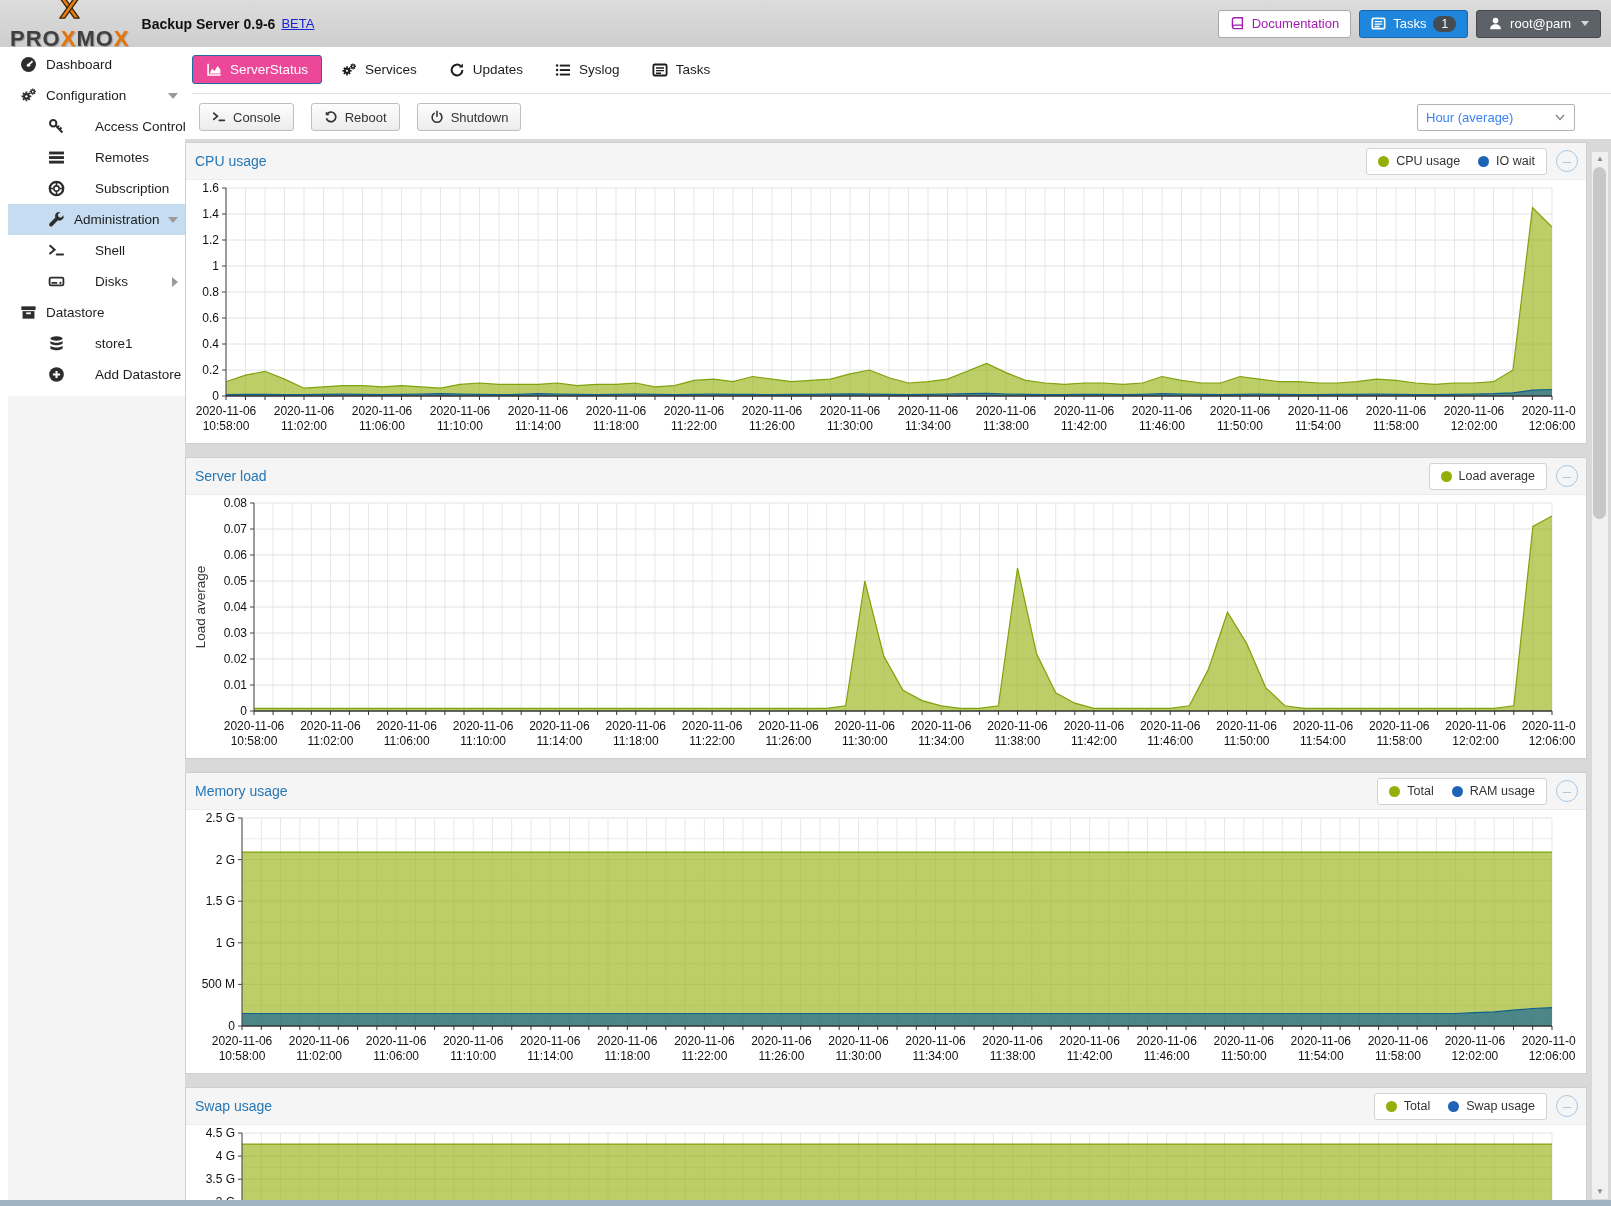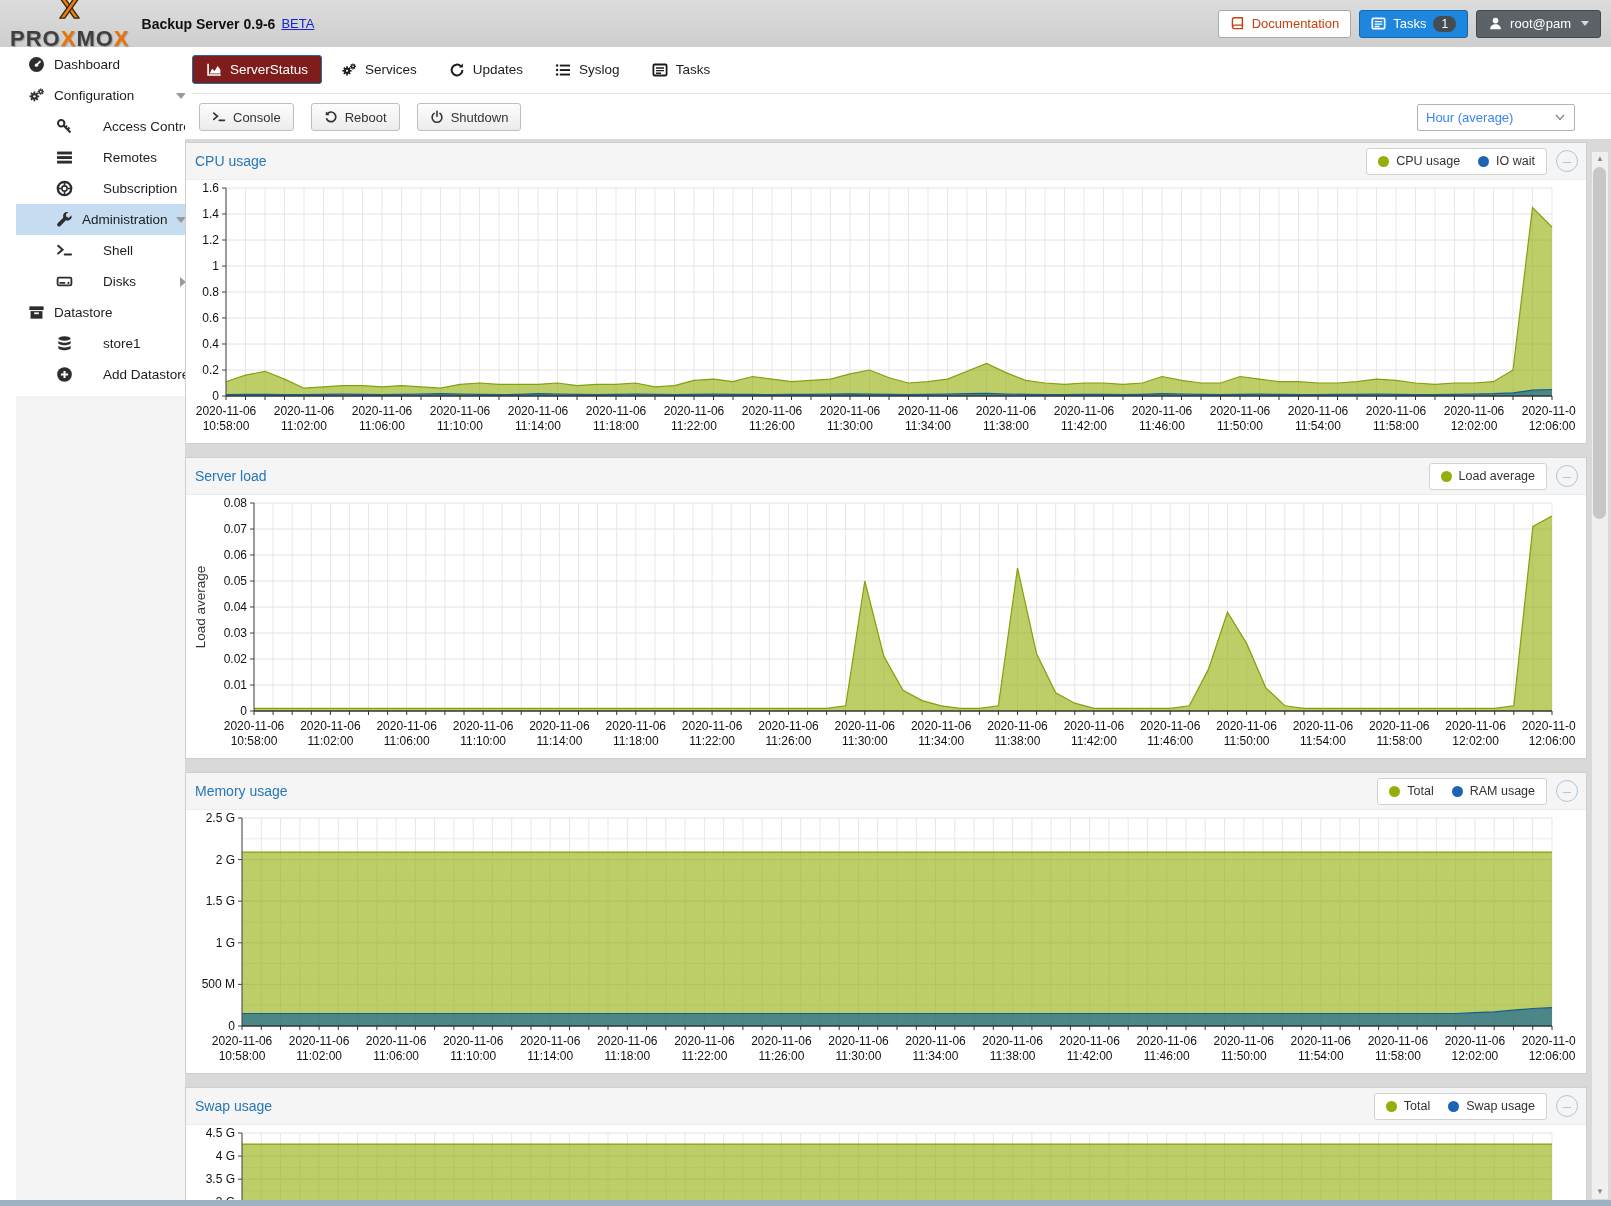--- a/index.html
+++ b/index.html
@@ -12,50 +12,50 @@
   .topbar { position:absolute; left:0; top:0; width:1611px; height:47px;
     background:linear-gradient(#dcdcdc,#cecece); display:flex; align-items:center; padding:0 10px; }
   .logo { display:flex; align-items:center; gap:4px;flex-direction:column; }
   .logo-word { font-size:22px; font-weight:bold; letter-spacing:1px; color:#3f3f41;
     text-shadow:1px 1px 1px rgba(0,0,0,0.25); }
   .logo-word .ox { color:#e87408; }
   .subtitle { margin-left:12px; font-size:14px; color:#111;font-weight:bold; }
   .beta { margin-left:6px; font-size:13px; color:#1724d8; text-decoration:underline; cursor:pointer; }
   .topbar-right { margin-left:auto; display:flex; align-items:center; gap:8px; }
   .tb-btn { display:inline-flex; align-items:center; gap:7px; height:28px; padding:0 11px;
-    border-radius:3px; font-size:13px; cursor:pointer; border:1px solid #a9a9a9; background:#fff; color:#c2410c; }
+    border-radius:3px; font-size:13px; cursor:pointer; border:1px solid #a9a9a9; background:#fff; color:#a21caf; }
   .tb-btn svg { width:15px; height:15px; display:block; }
   .tb-btn.blue { background:#1e86dc; border-color:#14device68ab; border-color:#1468a8; color:#fff; }
   .tb-btn.dark { background:#5d6268; border-color:#44484d; color:#fff; }
   .badge { background:#454c52; color:#fff; border-radius:9px; padding:1px 8px; font-size:12px; }
   .caret { width:0; height:0; border-left:4px solid transparent; border-right:4px solid transparent;
     border-top:5px solid #d7d7d7; margin-left:3px; }
   
-  .sidebar { position:absolute; left:16px; top:47px; width:185px; bottom:0;
+  .sidebar { position:absolute; left:8px; top:47px; width:185px; bottom:0;
     background:#f4f4f4; border-right:1px solid #d4d4d4; }
   .nav-list { background:#fff; padding:2px 0 6px 0; }
   .nav-item { height:31px; display:flex; align-items:center; cursor:pointer; color:#1d1d1d;
     font-size:13.5px; position:relative; padding-left:12px; }
   .nav-item.lvl1 { padding-left:40px;gap:21px; }
   .nav-item.selected { background:#c6dcf1;padding-left:40px; }
   .nav-item .nicon { width:17px; height:17px; margin-right:9px; color:#2d2d2d; flex:0 0 17px; }
   .nav-item .nicon svg { width:17px; height:17px; display:block; }
   .arrow-down { position:absolute; right:14px; width:0; height:0;
     border-left:5px solid transparent; border-right:5px solid transparent; border-top:6px solid #9a9a9a; }
   .arrow-right { position:absolute; right:14px; width:0; height:0;
     border-top:5px solid transparent; border-bottom:5px solid transparent; border-left:6px solid #9a9a9a; }
   
   .main { position:absolute; left:185px; top:47px; right:0; bottom:0; display:flex; flex-direction:column; }
   .main-head { background:#fff; padding:8px 0 0 7px; }
   .page-title { color:#2677b6; font-size:14.5px; margin-bottom:11px; }
   .tabbar { display:flex; gap:6px; align-items:center; padding-bottom:9px; border-bottom:1px solid #e2e2e2; }
   .tab { display:inline-flex; align-items:center; gap:8px; height:29px; padding:0 13px; border-radius:3px;
     font-size:13.5px; color:#1c1c1c; cursor:pointer; }
   .tab svg { width:16px; height:16px; }
-  .tab.active { background:#7f1d1d; border:1px solid #226ba5; color:#fff; }
+  .tab.active { background:#ec4899; border:1px solid #226ba5; color:#fff; }
   .toolbar { display:flex; align-items:center; padding:9px 0 8px 7px; background:#fff;gap:8px; }
   .tool-btn { display:inline-flex; align-items:center; gap:7px; height:28px; padding:0 12px; margin-right:9px;
     background:linear-gradient(#fdfdfd,#ececec); border:1px solid #bfbfbf; border-radius:3px;
     font-size:13px; color:#333; cursor:pointer; }
   .tool-btn svg { width:14px; height:14px; }
   .range-select { margin-left:auto; margin-right:36px; width:158px; height:27px; background:#fff;
     border:1px solid #b3b3b3; border-radius:2px; display:flex; align-items:center; padding:0 8px;
     font-size:13px; color:#3b82f6; cursor:pointer; }
   .range-select svg { margin-left:auto; width:12px; height:12px; color:#8a8a8a; }
   

